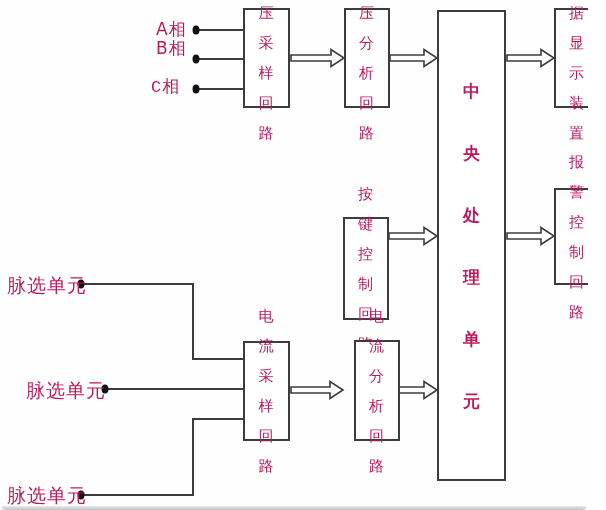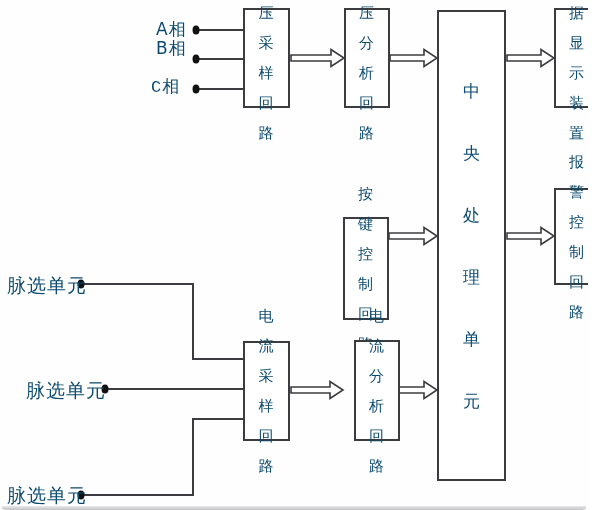--- a/index.html
+++ b/index.html
@@ -1,21 +1,21 @@
 <!DOCTYPE html>
 <html><head>
 <meta charset="utf-8">
 <style>
   html,body{margin:0;padding:0;background:#ffffff;}
   .canvas{
     position:relative;
     width:588px;height:510px;
     background:#fefefe;
     font-family:"DejaVu Sans", sans-serif;
-    color:#0c4a6e;
+    color:#be185d;
     overflow:hidden;
     border-radius:6px;
   }
   svg.wires{position:absolute;left:0;top:0;width:606px;height:510px;}
   .box{
     position:absolute;
     box-sizing:border-box;
     border:2px solid #3c3c40;
     background:#ffffff;
     display:flex;
@@ -29,20 +29,21 @@
     line-height:30px;
     text-align:center;
     word-break:break-all;
     letter-spacing:1px;
   }
   .box.cpu .lbl{
     width:1.25em;
     font-size:17px;
     line-height:62px;
     letter-spacing:0;
+    font-weight:bold;
   }
   .io-label{
     position:absolute;
     font-size:17px;
     line-height:18px;
     white-space:nowrap;
     letter-spacing:1px;
   }
   .pulse{font-size:19px;}
   .bottom-strip{

